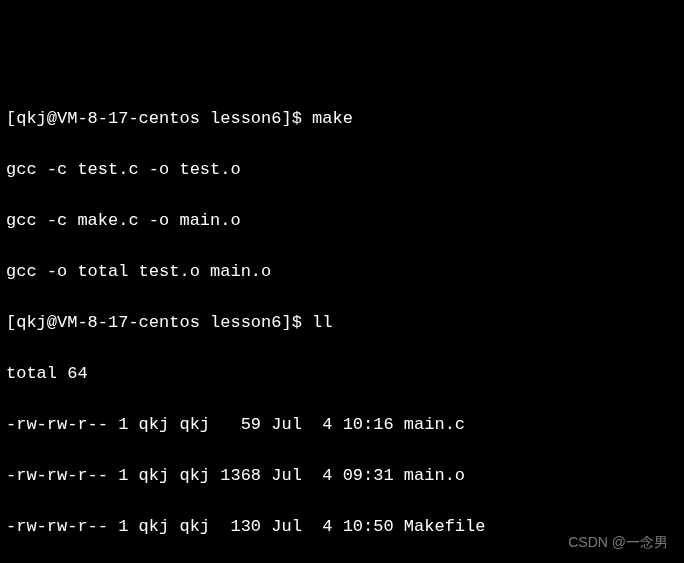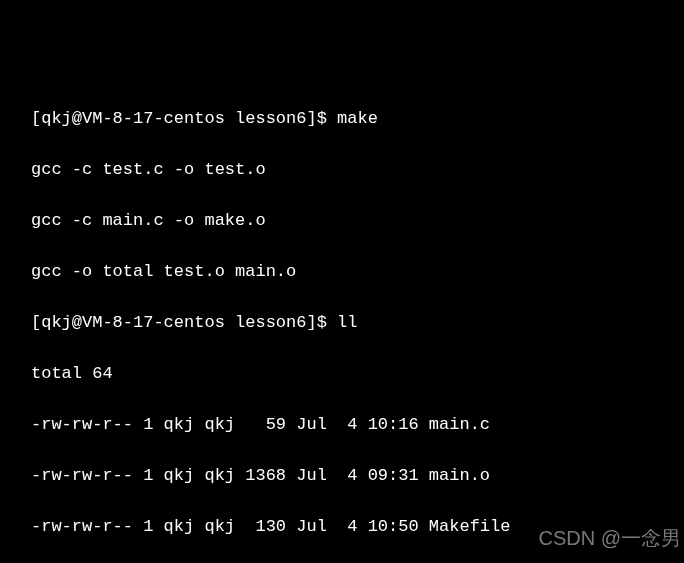--- a/index.html
+++ b/index.html
@@ -15,40 +15,39 @@
       line-height: 1.5;
       padding: 4px 6px;
       width: 684px;
       height: 563px;
       overflow: hidden;
       position: relative;
       white-space: pre;
     }
     .line {
       white-space: pre;
-      margin-left: 25px;
     }
     .watermark {
       position: absolute;
-      right: 3px;
+      right: 16px;
       bottom: 10px;
       color: rgba(200,200,200,0.6);
-      font-size: 20px;
+      font-size: 14px;
       font-family: sans-serif;
       margin-left: 40px;
     }
   </style>
 </head>
 <body>
 
 
 
 <div class="line"><span>[qkj@VM-8-17-centos lesson6]$ </span><span>make</span></div>
 <div class="line">gcc -c test.c -o test.o</div>
-<div class="line">gcc -c main.c -o make.o</div>
+<div class="line">gcc -c make.c -o main.o</div>
 <div class="line">gcc -o total test.o main.o</div>
 <div class="line"><span>[qkj@VM-8-17-centos lesson6]$ </span><span>ll</span></div>
 <div class="line">total 64</div>
 <div class="line">-rw-rw-r-- 1 qkj qkj   59 Jul  4 10:16 main.c</div>
 <div class="line">-rw-rw-r-- 1 qkj qkj 1368 Jul  4 09:31 main.o</div>
 <div class="line">-rw-rw-r-- 1 qkj qkj  130 Jul  4 10:50 Makefile</div>
 
 
 
 

